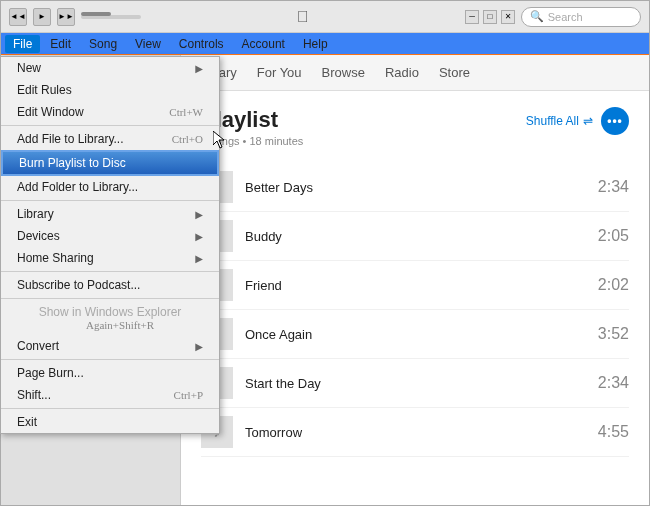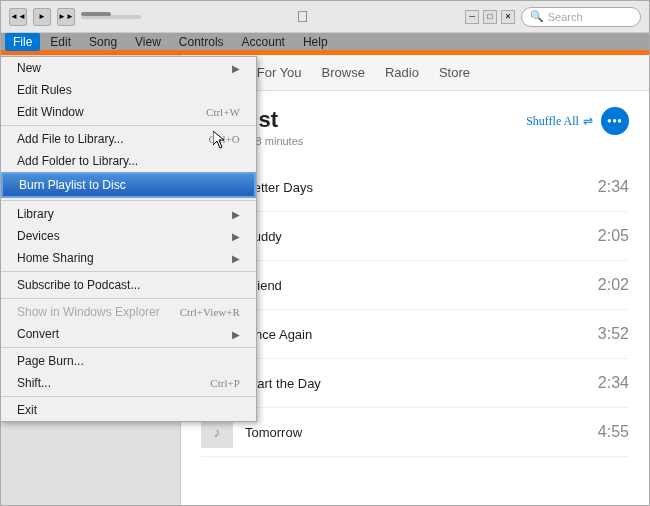--- a/index.html
+++ b/index.html
@@ -113,25 +113,25 @@
       width: 120px;
       height: 20px;
       font-size: 11px;
       color: #888;
       gap: 4px;
     }
 
     
     .menu-bar {
       height: 22px;
-      background: #a3a3a3;
+      background: #3b82f6;
       display: flex;
       align-items: center;
       padding: 0 4px;
-      border-bottom: 5px solid #f97316;
+      border-bottom: 1px solid #f97316;
       gap: 2px;
     }
 
     .menu-item {
       padding: 2px 8px;
       cursor: pointer;
       border-radius: 2px;
       font-size: 12px;
       color: #222;
     }
@@ -210,21 +210,20 @@
     .playlist-meta {
       font-size: 11px;
       color: #888;
       margin-top: 2px;
     }
 
     .playlist-controls {
       display: flex;
       align-items: center;
       gap: 8px;
-      font-family: Liberation Serif, serif;
     }
 
     .shuffle-btn {
       color: #0078d7;
       font-size: 12px;
       cursor: pointer;
       display: flex;
       align-items: center;
       gap: 4px;
     }
@@ -300,20 +299,21 @@
 
     .dropdown-item.highlighted {
       background: #2a6dd9;
       color: white;
       border: 1px solid #4a8fe0;
     }
 
     .dropdown-item.disabled {
       color: #aaa;
       cursor: default;
+      flex-direction: column;
     }
 
     .dropdown-separator {
       height: 1px;
       background: #ccc;
       margin: 2px 0;
     }
 
     .shortcut {
       color: #888;
@@ -470,28 +470,28 @@
     <span class="shortcut">Ctrl+W</span>
   </div>
 
   <div class="dropdown-separator"></div>
 
   <div class="dropdown-item">
     <span>Add File to Library...</span>
     <span class="shortcut">Ctrl+O</span>
   </div>
 
-  <div class="dropdown-item">
-    <span>Add Folder to Library...</span>
-  </div>
-
   <div class="dropdown-item highlighted" style="border: 2px solid #6aa3e8; background: linear-gradient(to bottom, #4a90d9, #2060bb);">
     <span style="color:white; font-weight:500;">Burn Playlist to Disc</span>
   </div>
 
+  <div class="dropdown-item">
+    <span>Add Folder to Library...</span>
+  </div>
+
   <div class="dropdown-separator"></div>
 
   <div class="dropdown-item">
     <span>Library</span>
     <span class="arrow">▶</span>
   </div>
 
   <div class="dropdown-item">
     <span>Devices</span>
     <span class="arrow">▶</span>
@@ -506,21 +506,21 @@
 
 
   <div class="dropdown-item">
     <span>Subscribe to Podcast...</span>
   </div>
 
   <div class="dropdown-separator"></div>
 
   <div class="dropdown-item disabled">
     <span>Show in Windows Explorer</span>
-    <span class="shortcut">Ctrl+View+R</span>
+    <span class="shortcut">Again+Shift+R</span>
   </div>
 
   <div class="dropdown-item">
     <span>Convert</span>
     <span class="arrow">▶</span>
   </div>
 
   <div class="dropdown-separator"></div>
 
   <div class="dropdown-item">

